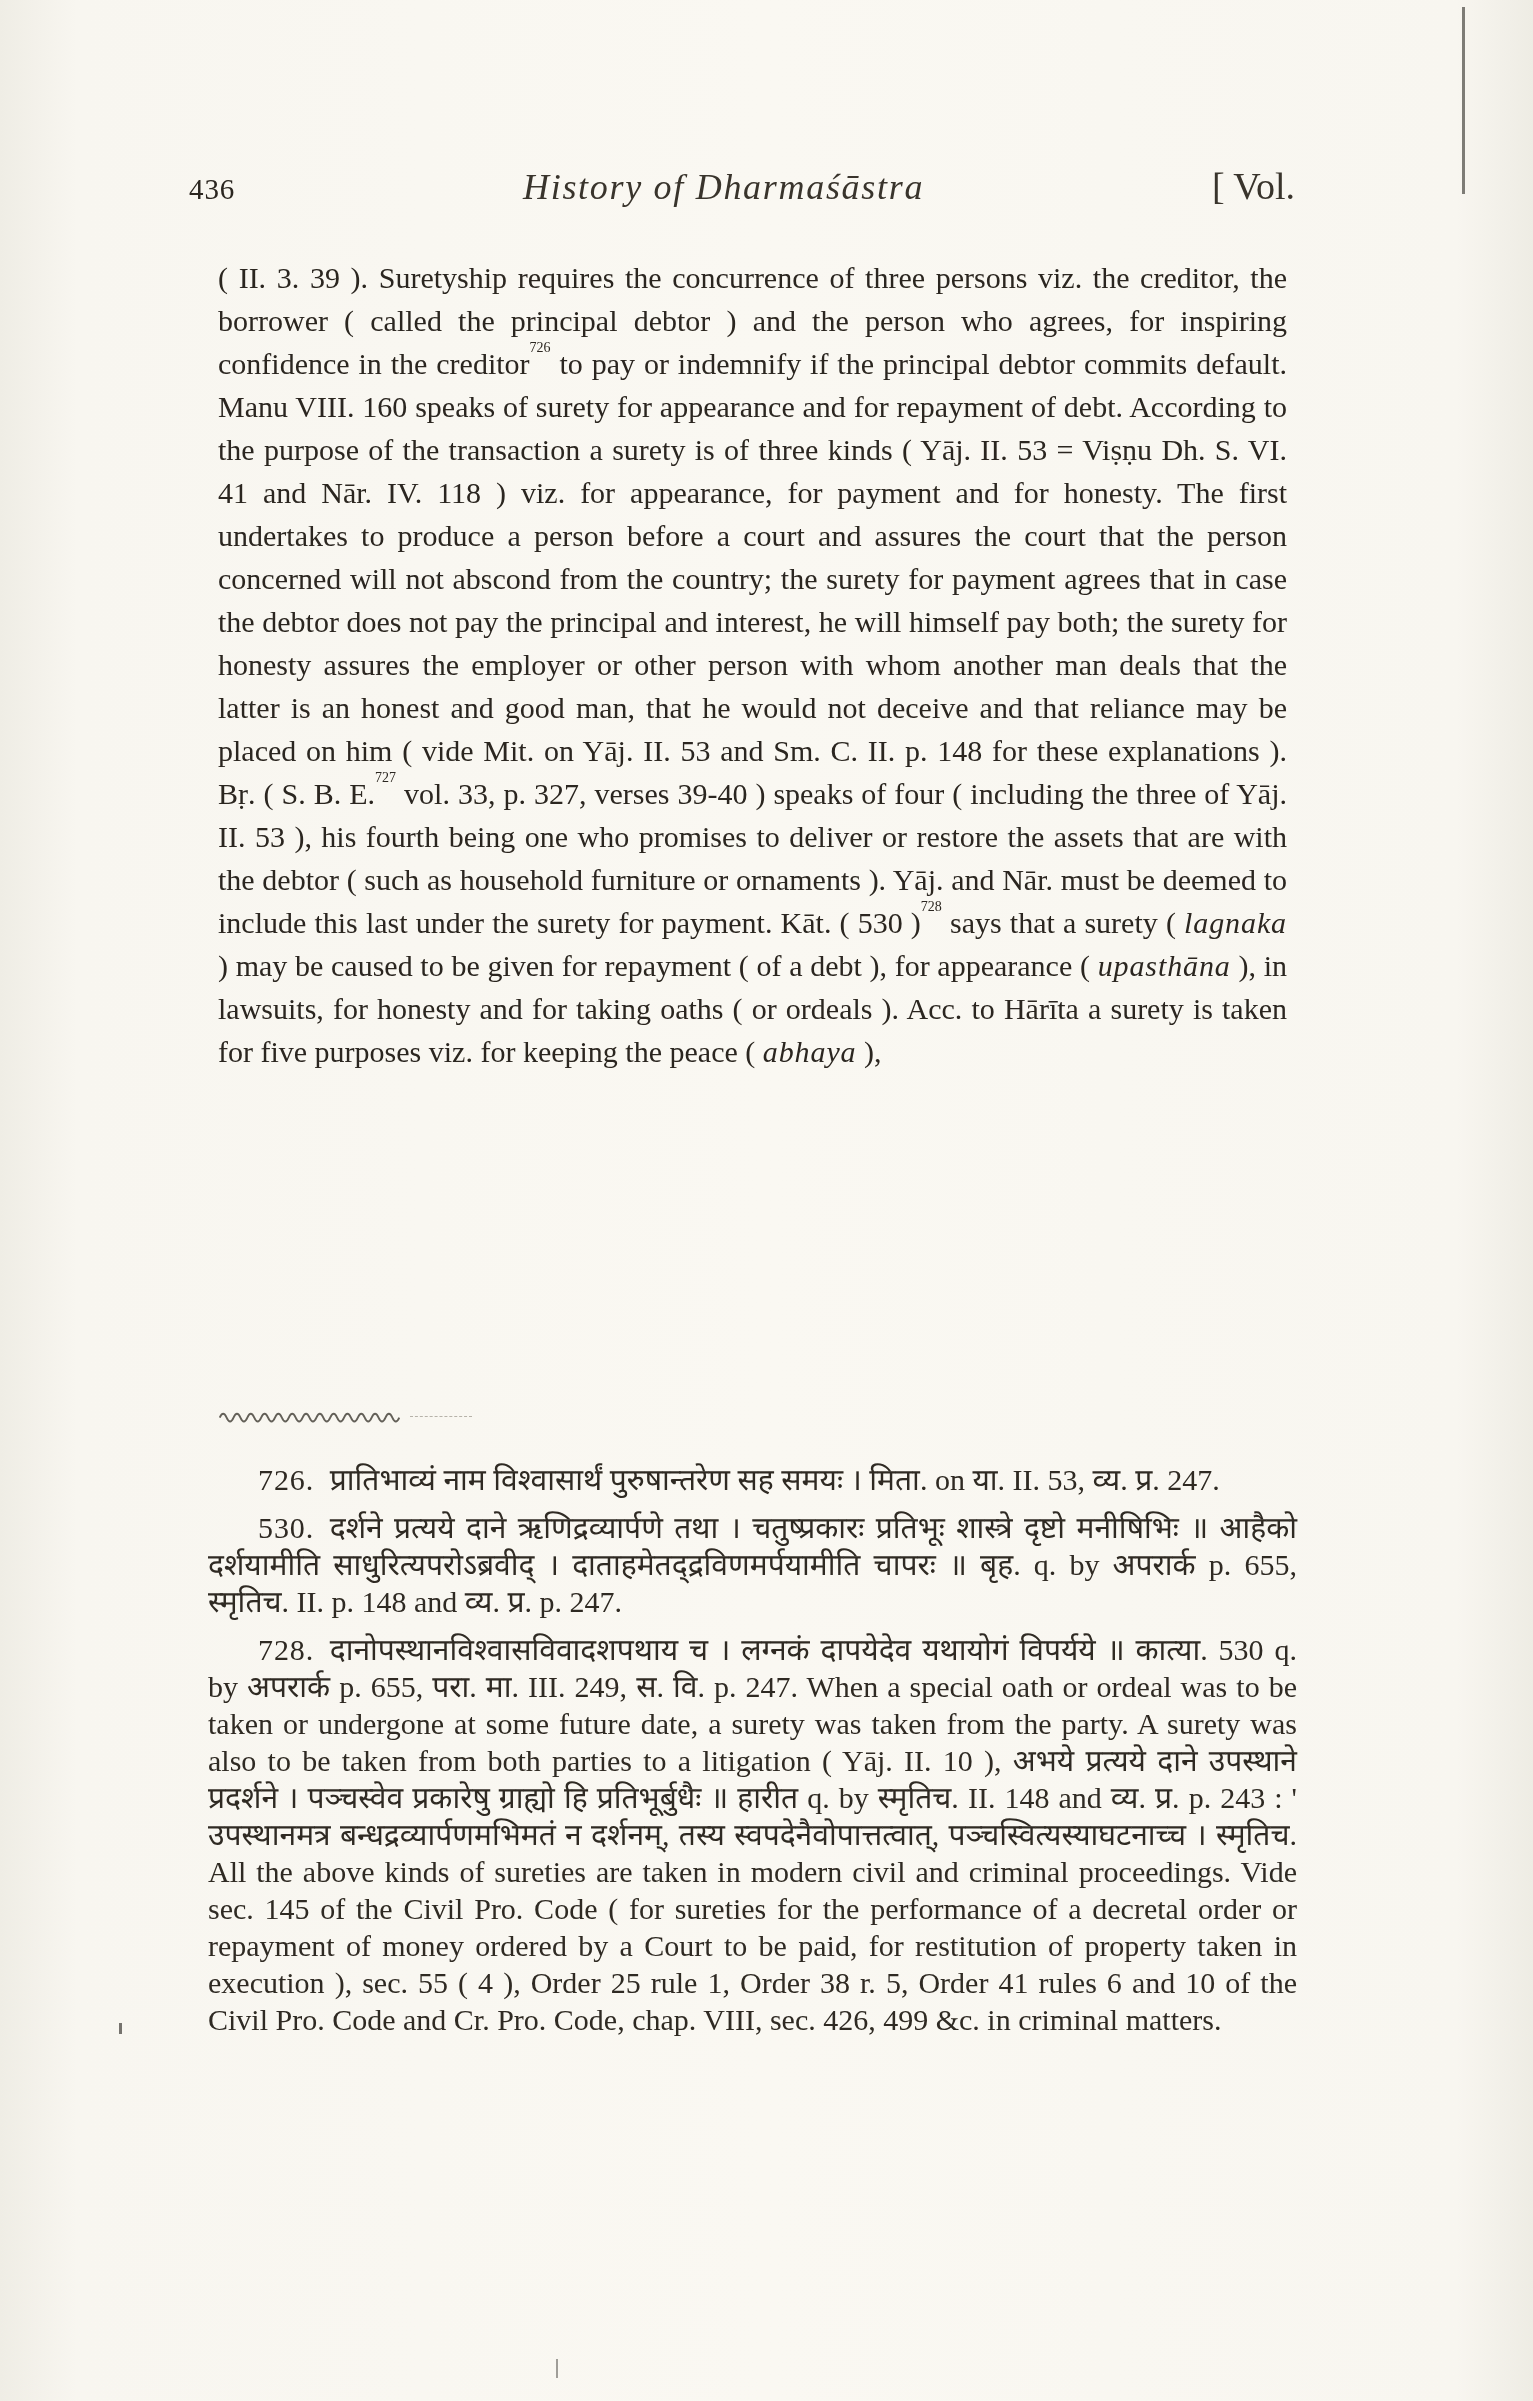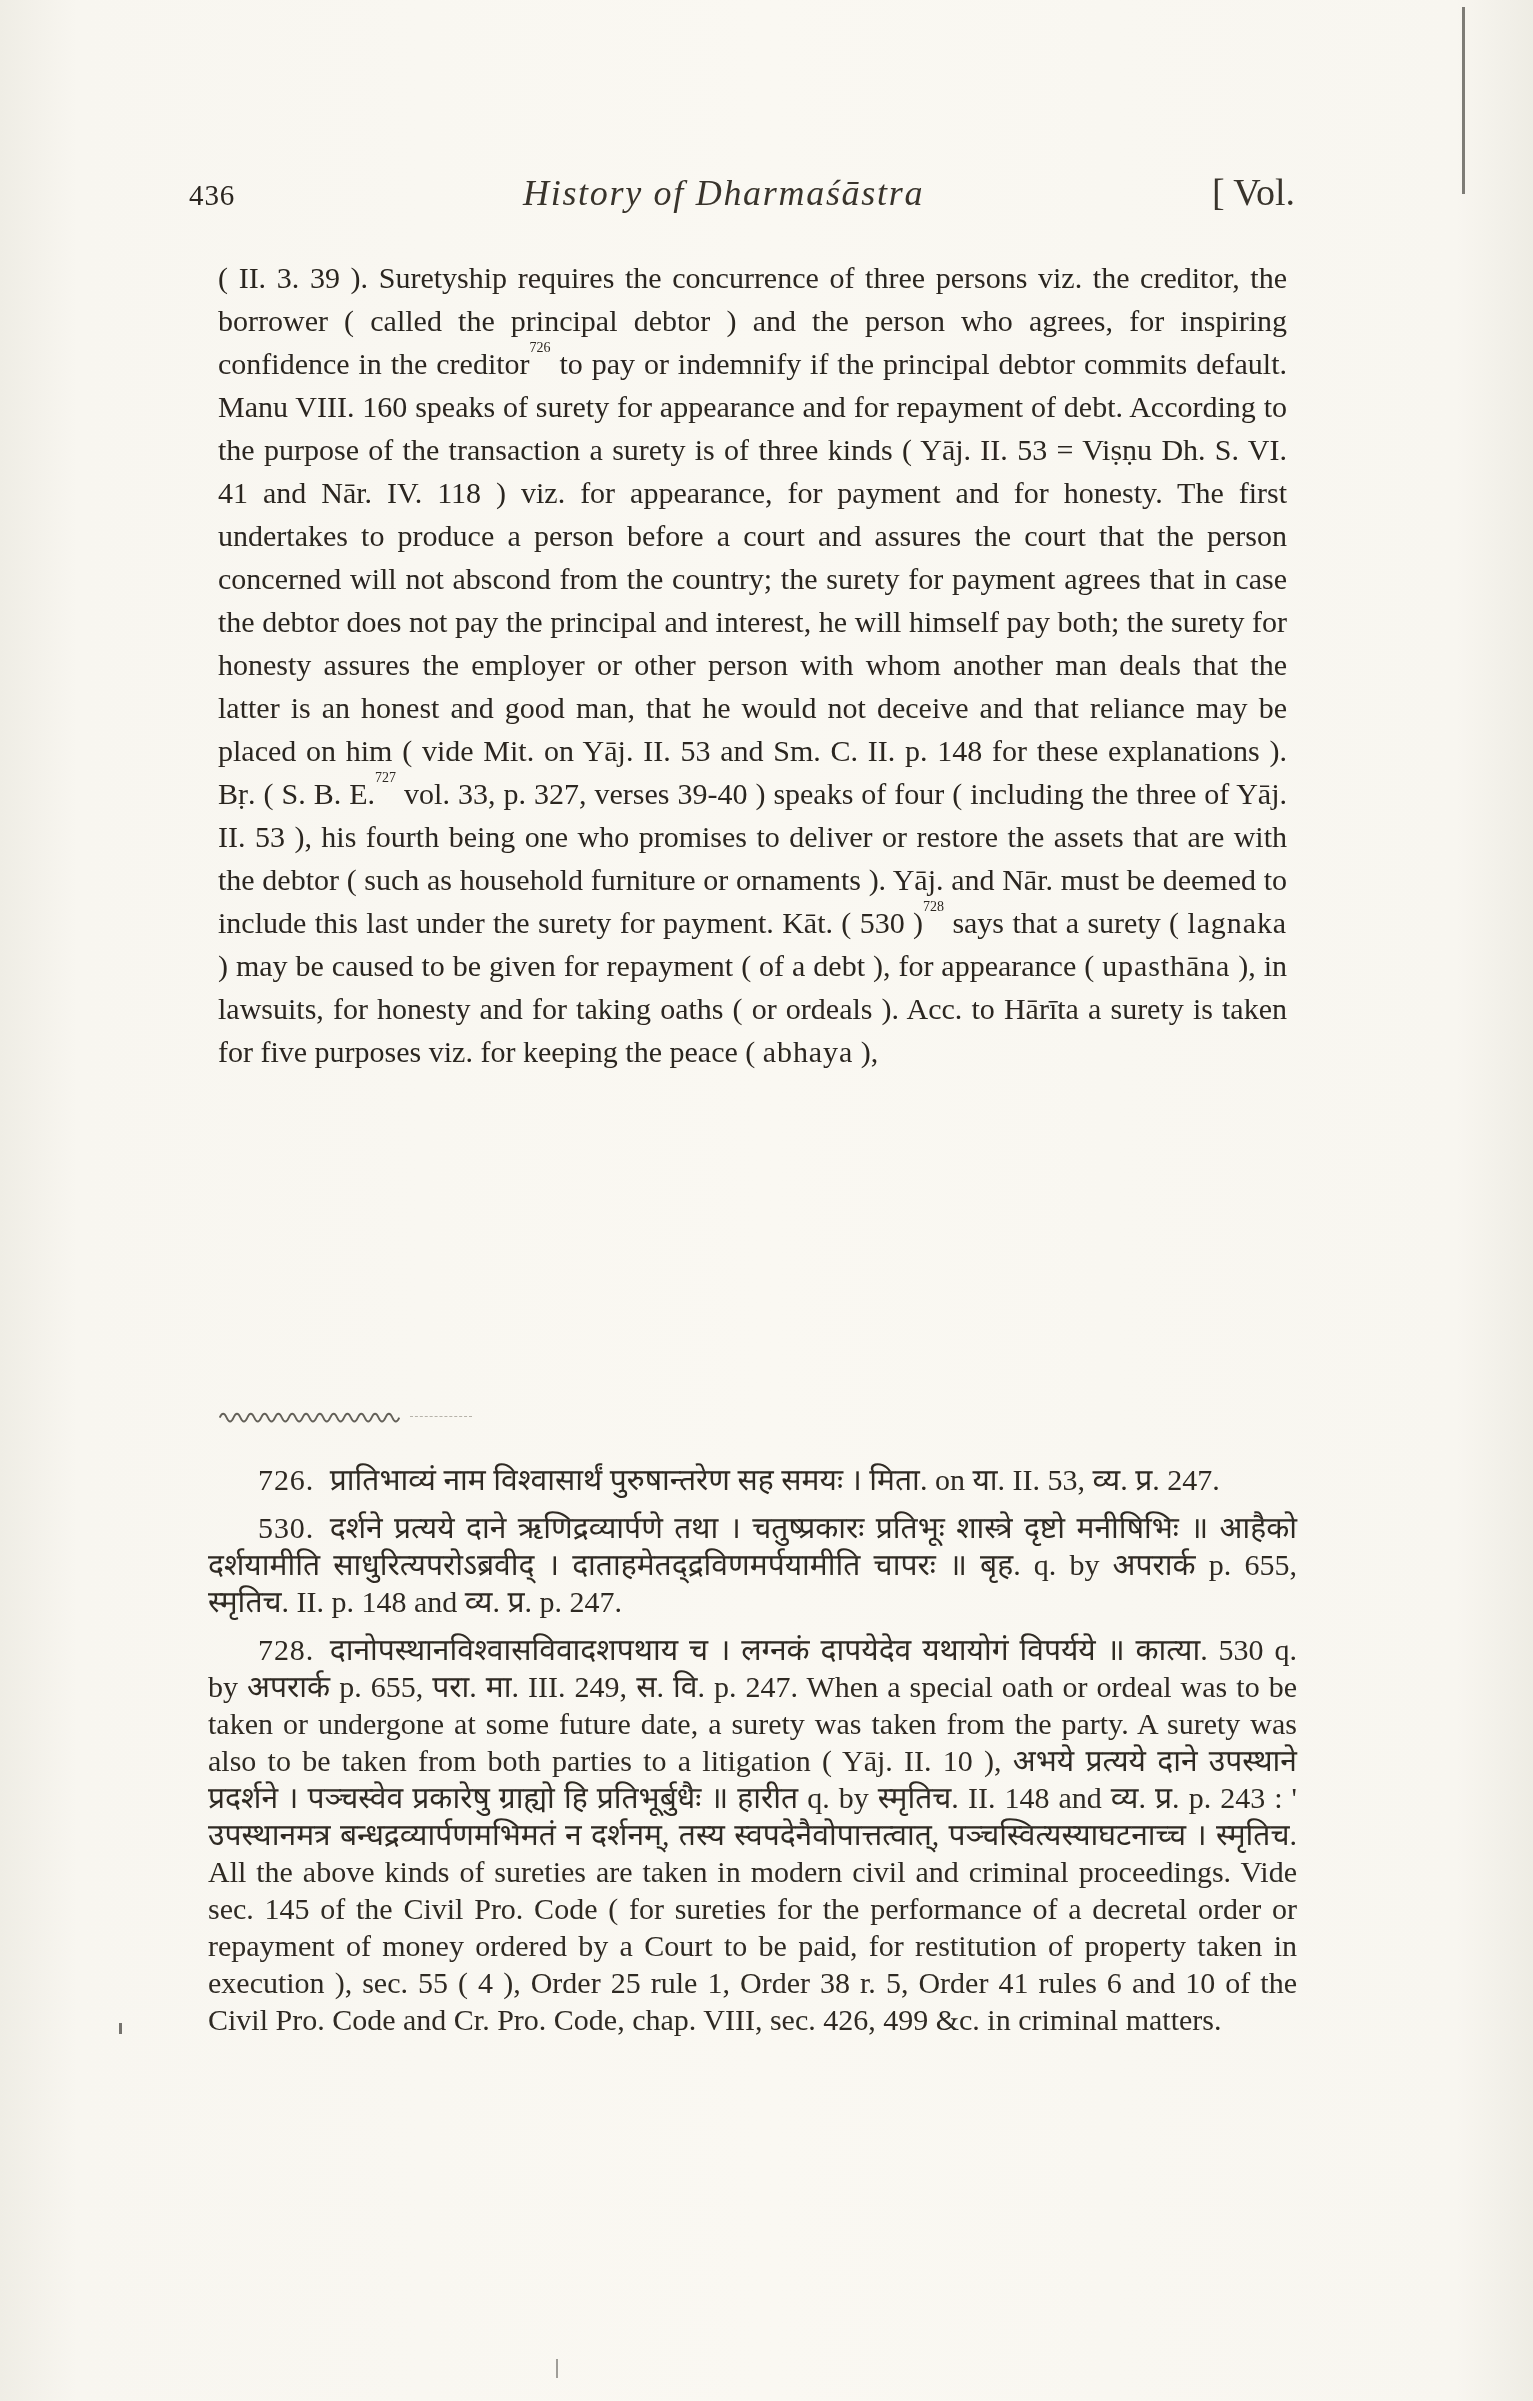--- a/index.html
+++ b/index.html
@@ -14,21 +14,21 @@
     margin: 0 auto;
     background: linear-gradient(90deg, #efede5 0%, #f8f6f0 5%, #faf8f2 50%, #f8f6f0 95%, #eeece4 100%);
     color: #2b2620;
     font-family: "Liberation Serif", "DejaVu Serif", serif;
     overflow: hidden;
   }
 
   
   .page-header {
     position: absolute;
-    top: 170px;
+    top: 164px;
     left: 189px;
     width: 1106px;
     display: flex;
     justify-content: space-between;
     align-items: baseline;
   }
   .page-number {
     font-size: 29px;
     letter-spacing: 0.9px;
   }
@@ -58,20 +58,21 @@
     color: #2b2620;
   }
   .fnref {
     font-size: 14px;
     line-height: 0;
     position: relative;
     top: -11.2px;
     letter-spacing: 0;
   }
   .term {
+    font-style: italic;
     letter-spacing: 0.9px;
   }
 
   
   .divider {
     position: absolute;
     top: 1409px;
     left: 218px;
     display: flex;
     align-items: center;

